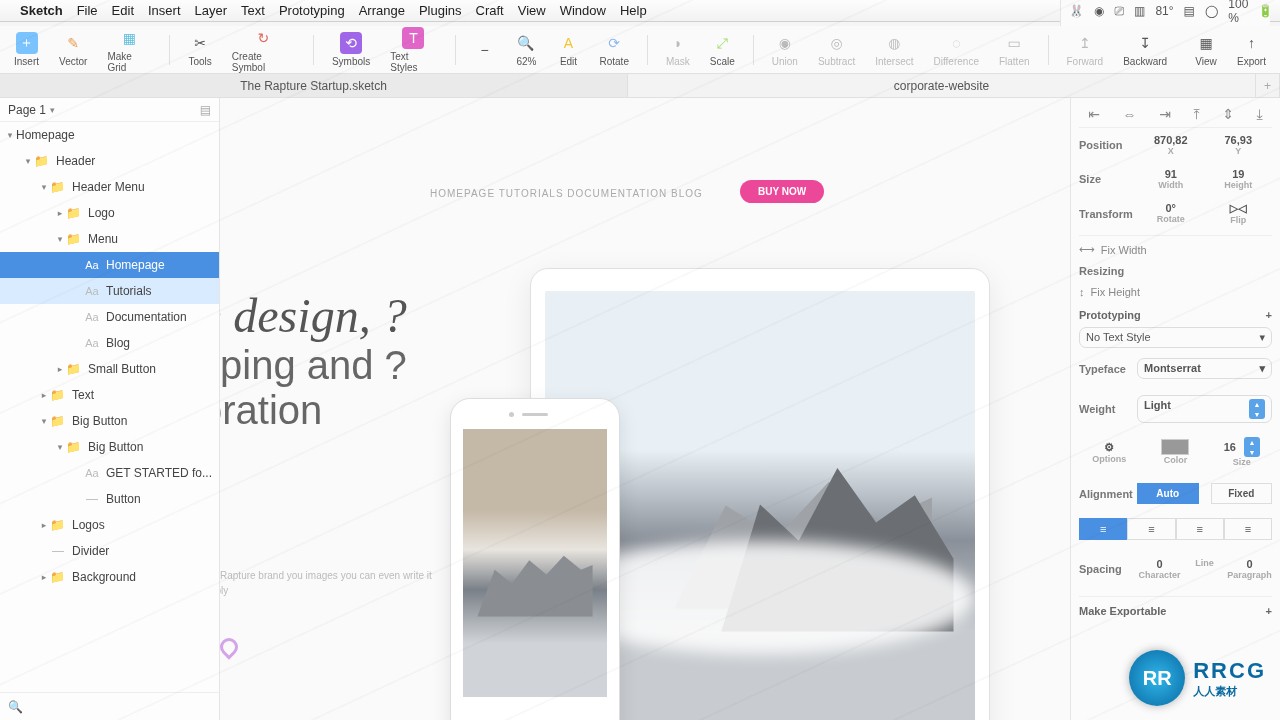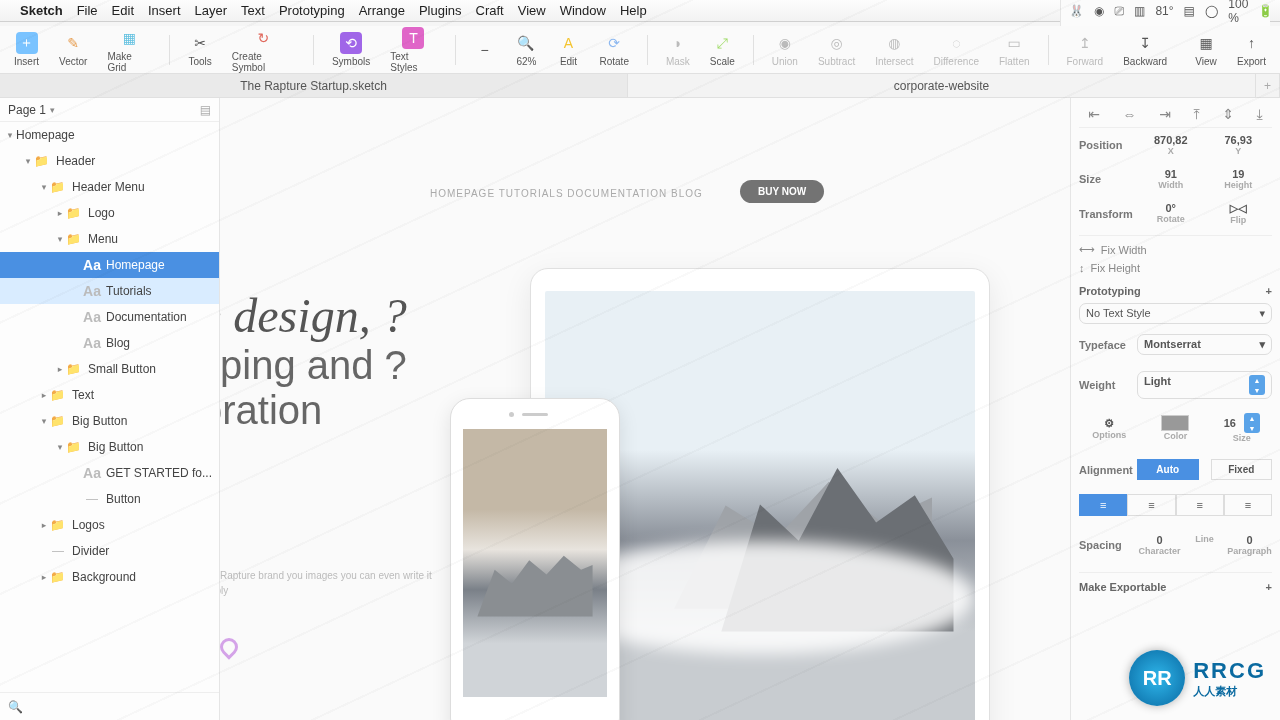--- a/index.html
+++ b/index.html
@@ -44,31 +44,31 @@
 .main { flex:1; display:flex; overflow:hidden;}
 .left { width:220px; background:#fdfdfd; border-right:1px solid #e5e5e5; display:flex; flex-direction:column; font-size:12px;}
 .pagehdr { height:24px; display:flex; align-items:center; padding:0 8px; border-bottom:1px solid #eee; color:#444;}
 .pagehdr .chev{font-size:9px;margin-left:4px;color:#888;}
 .pagehdr .grid{margin-left:auto;color:#aaa;}
 .layers { flex:1; overflow:auto;}
 .layer { height:26px; display:flex; align-items:center; color:#444; white-space:nowrap;}
 .layer .arr{width:12px;display:inline-flex;justify-content:center;color:#888;font-size:9px;}
 .layer .fic{width:16px;height:14px;margin-right:6px;display:flex;align-items:center;justify-content:center;}
 .fic.folder{color:#6ac2e8;}
-.fic.txt{color:#bbb;font-size:14px;font-weight:bold;}
+.fic.txt{color:#bbb;font-size:11px;}
 .fic.shape{color:#bbb;}
 .layer.selected{background:#4a90e2;color:#fff;}
 .layer.selected .fic{color:#fff;}
 .layer.sub-selected{background:#d9ecff;}
 .search { height:28px; border-top:1px solid #eee; display:flex; align-items:center; padding:0 8px; color:#bbb;}
 
 .canvas { flex:1; background:#fafafa; position:relative; overflow:hidden;}
 .artwork { position:absolute; top:10px; left:-30px; right:0; bottom:0;}
 .navmock { position:absolute; top:80px; left:240px; font-size:10px; color:#aaa; letter-spacing:1px;}
-.buynow { position:absolute; top:72px; left:550px; background:#737373; color:#fff; border-radius:14px; padding:6px 18px; font-size:10px; font-weight:600;}
+.buynow { position:absolute; top:72px; left:550px; background:#ec4899; color:#fff; border-radius:14px; padding:6px 18px; font-size:10px; font-weight:600;}
 .hero { position:absolute; top:180px; left:10px; color:#444;}
 .hero .ln1{font-family:Georgia,serif;font-style:italic;font-size:48px;color:#555;}
 .hero .ln2,.hero .ln3{font-size:40px;font-weight:300;color:#666;}
 .cta { position:absolute; top:370px; left:10px; background:#4a5fe0; color:#fff; border-radius:22px; padding:12px 28px; font-size:11px; font-weight:600;}
 .desc { position:absolute; top:460px; left:10px; font-size:10px; color:#bbb; max-width:260px; line-height:1.5;}
 .tablet { position:absolute; top:160px; left:340px; width:460px; height:500px; background:#fff; border:1px solid #e0e0e0; border-radius:18px; padding:22px 14px; box-shadow:0 8px 30px rgba(0,0,0,0.08);}
 .tablet .scr{width:100%;height:100%;background:linear-gradient(#e8f0f5 35%,#8a9099 55%,#c8ccd0 75%);border-radius:2px;position:relative;overflow:hidden;}
 .mtn1{position:absolute;bottom:25%;left:35%;width:60%;height:40%;background:#6b6f74;clip-path:polygon(10% 100%,25% 30%,40% 50%,55% 10%,70% 40%,85% 25%,100% 60%,100% 100%);}
 .mtn1b{position:absolute;bottom:30%;left:30%;width:60%;height:35%;background:#9fa3a8;clip-path:polygon(0 100%,20% 35%,40% 55%,60% 20%,80% 45%,100% 30%,100% 100%);}
 .cloud{position:absolute;bottom:20%;left:0;right:0;height:25%;background:rgba(255,255,255,0.85);border-radius:50%;filter:blur(8px);}
@@ -418,20 +418,23 @@
               <span>▷◁</span>
               <span class="sublbl">Flip</span>
             </div>
         </div>
       </div>
       <div style="border-top:1px solid #eee;margin-top:4px;padding-top:4px">
         <div class="fixrow">
             <span class="arr">⟷</span>
             <span>Fix Width</span>
           </div>
+        <div class="proprow">
+            <span class="lbl">Resizing</span>
+          </div>
         <div class="fixrow">
             <span class="arr">↕</span>
             <span>Fix Height</span>
           </div>
       </div>
 
       <div class="sect">
           <span>Prototyping</span>
           <span>+</span>
         </div>

